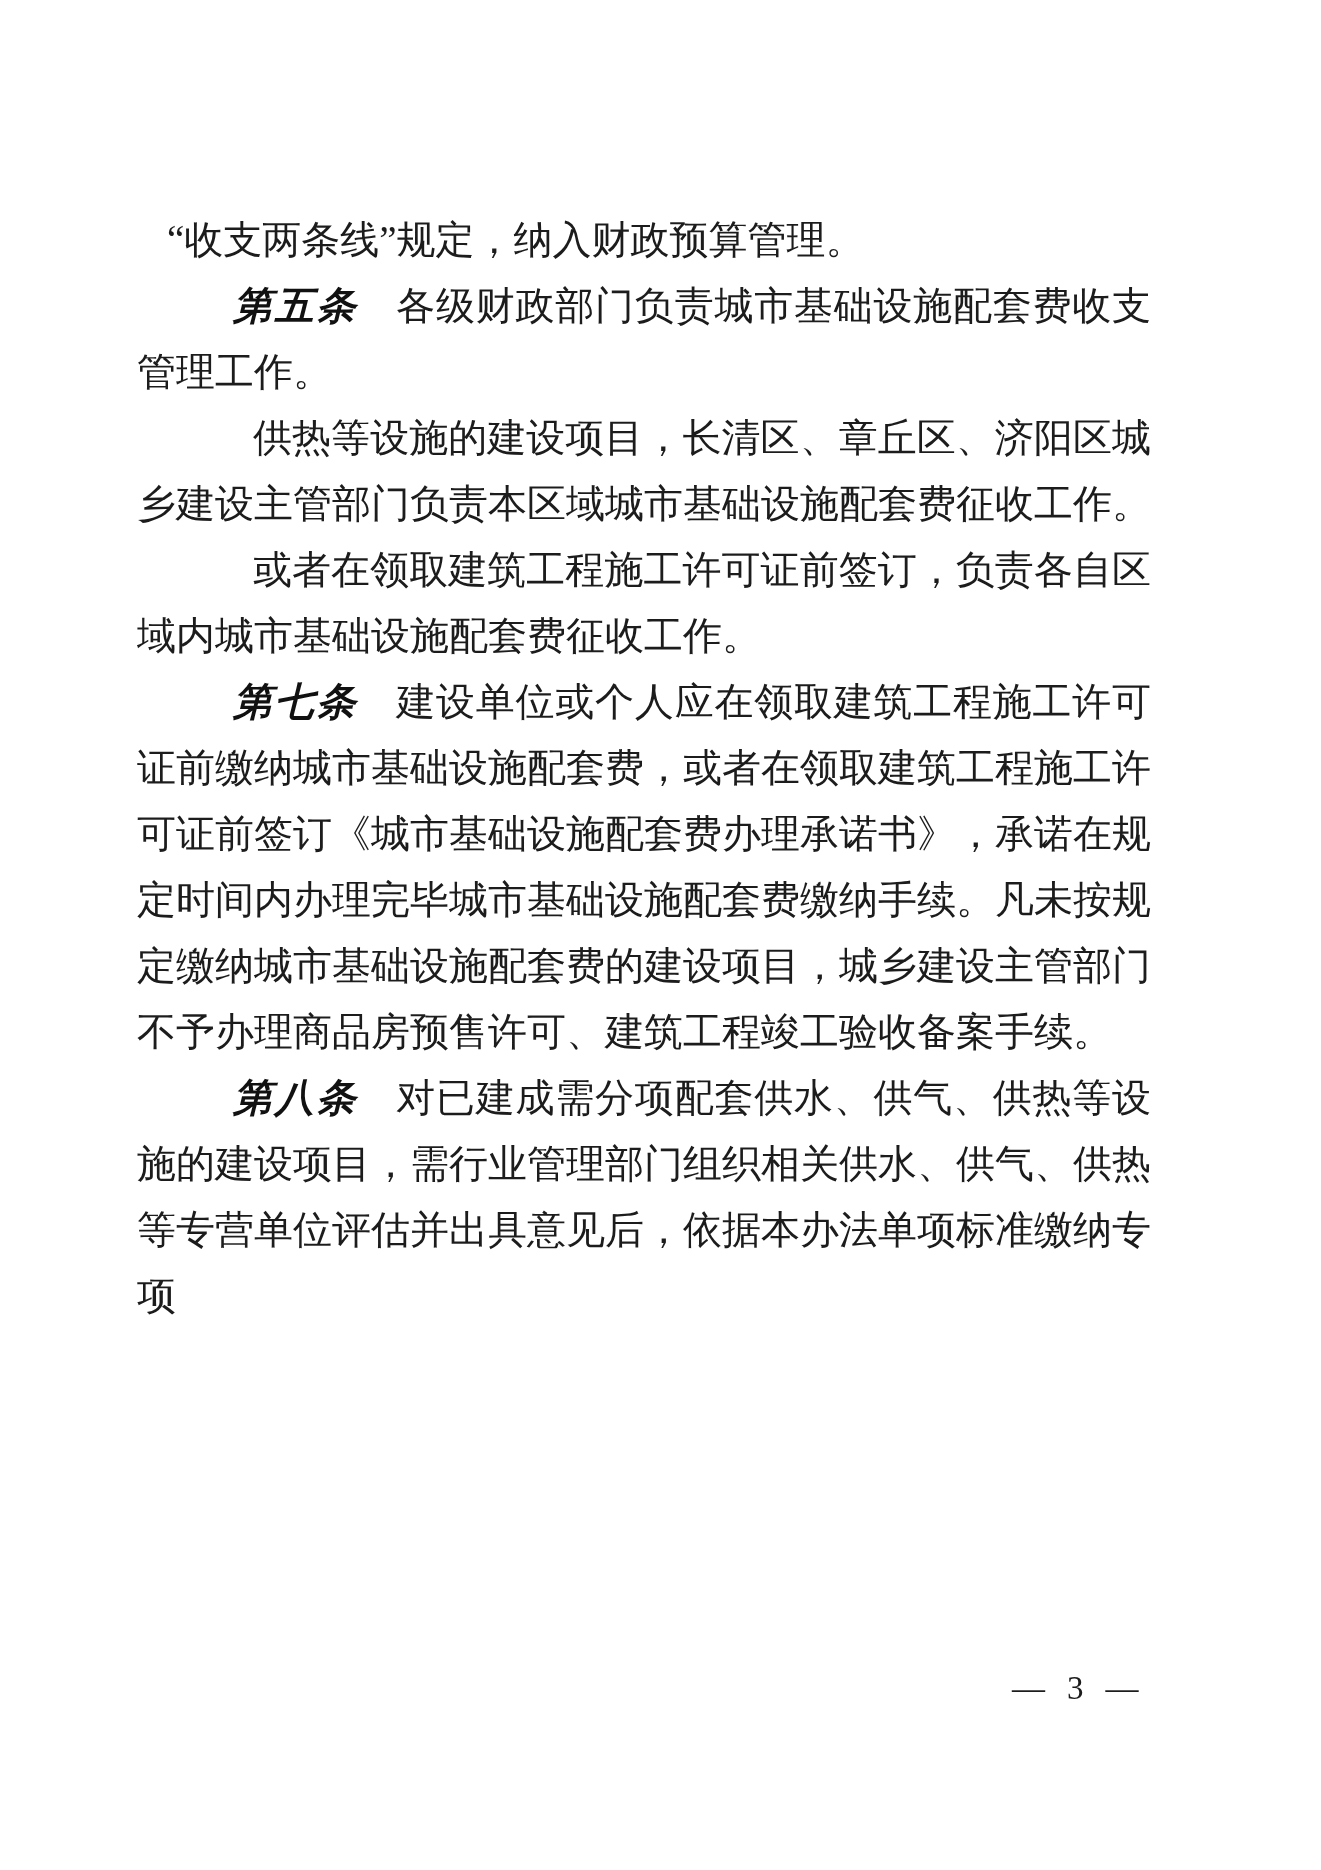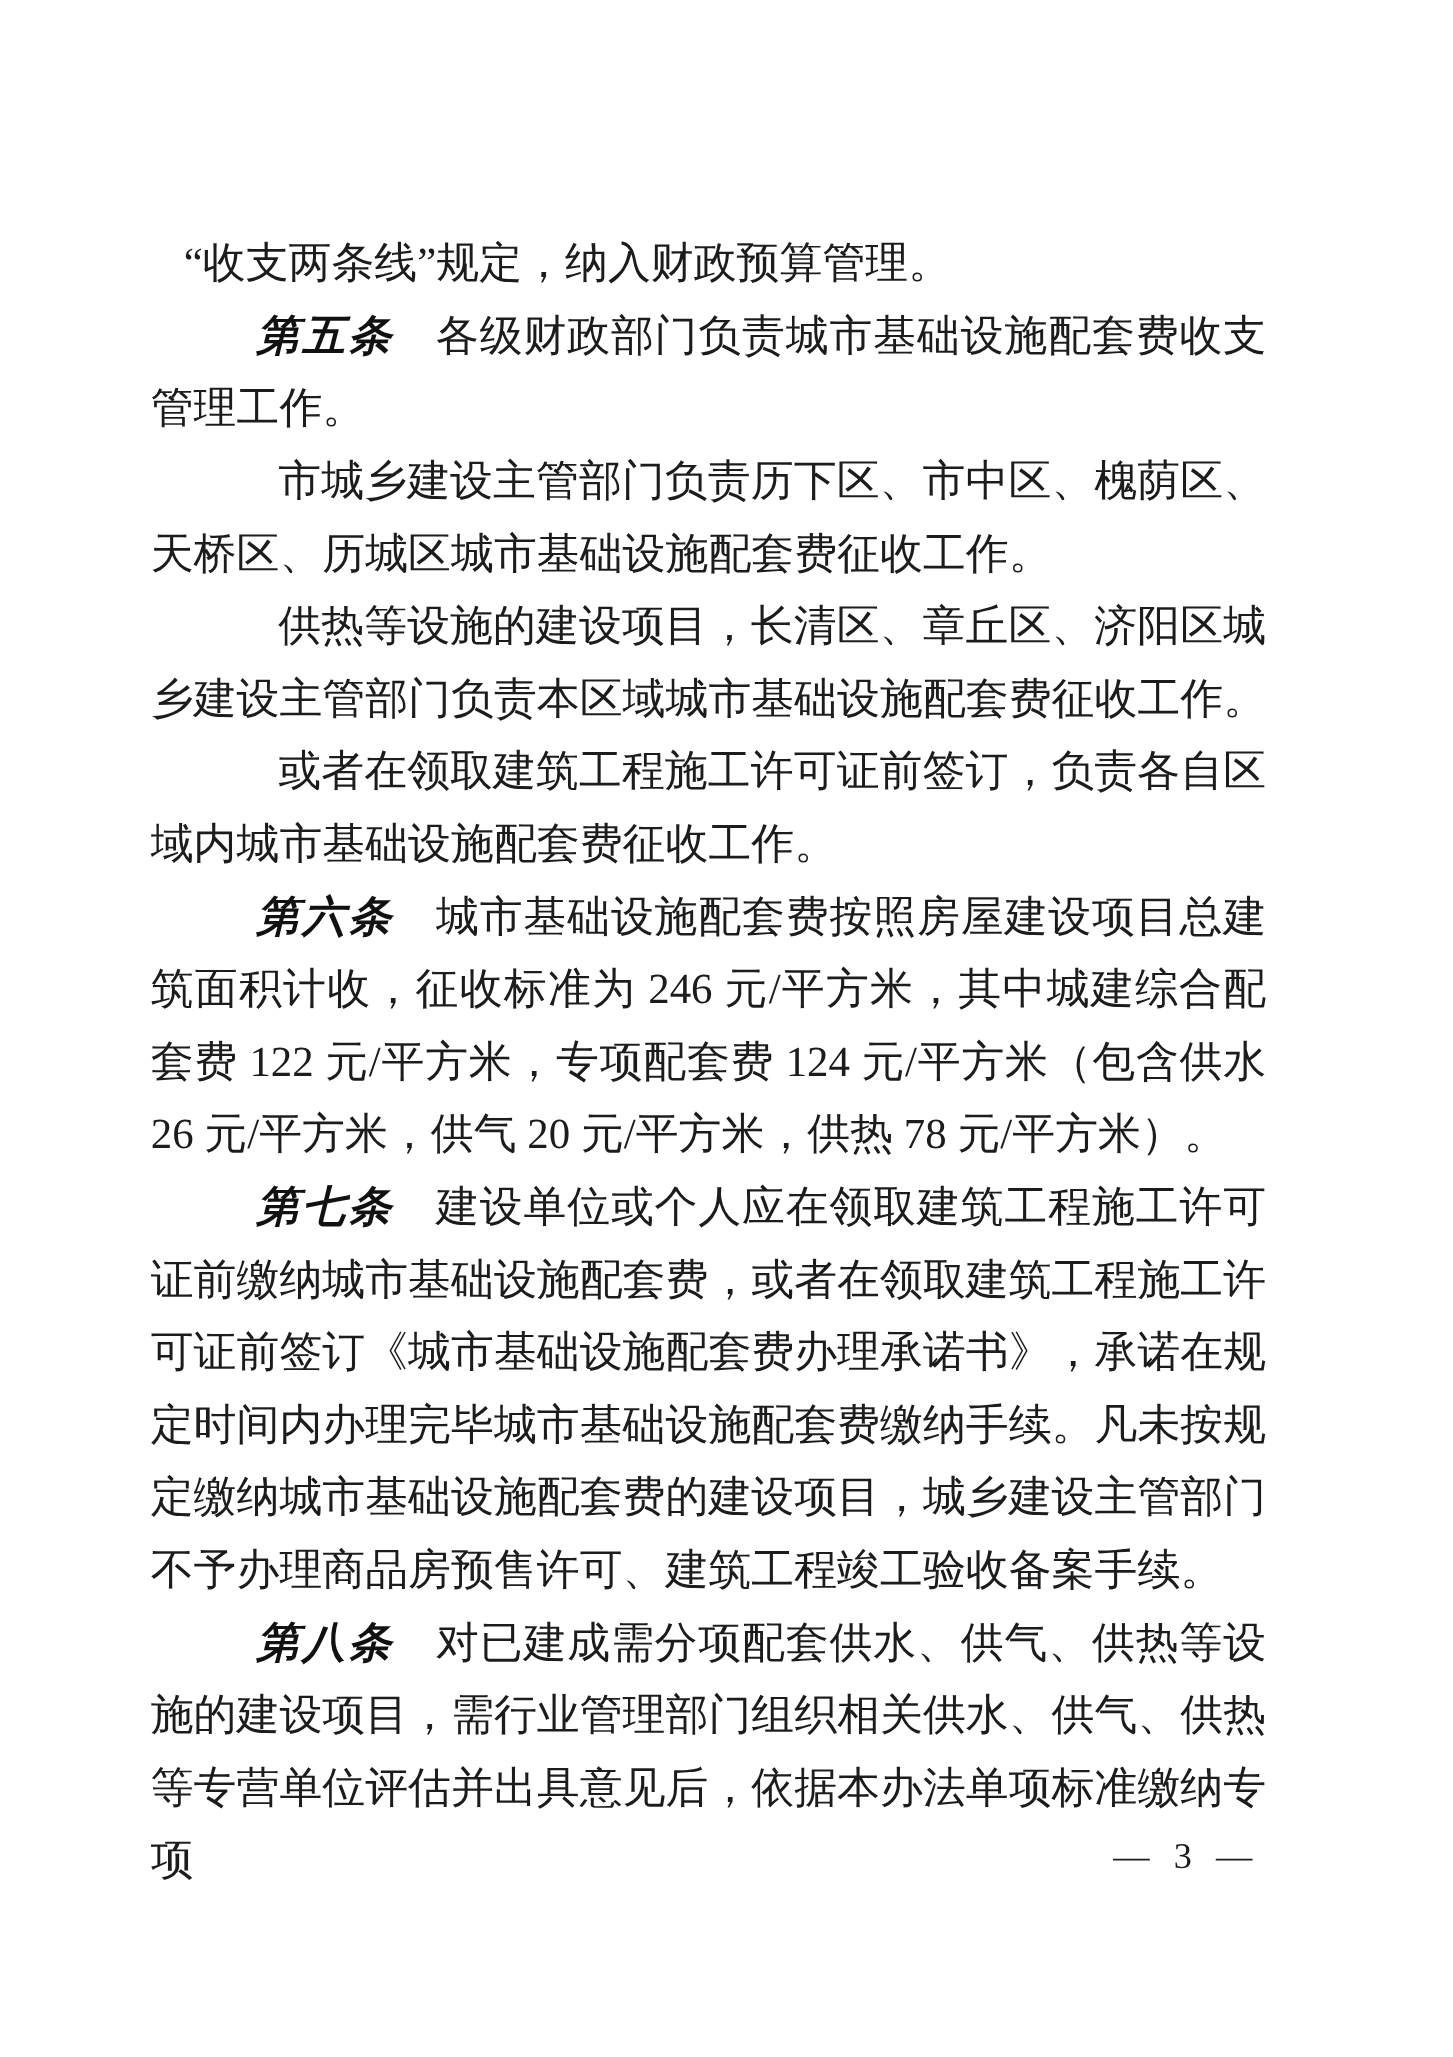--- a/index.html
+++ b/index.html
@@ -67,27 +67,25 @@
 <body>
 
 <div class="page">
 
   <div class="content">
 
     <p class="continuation"><span>“收支两条线”规定，纳入财政预算管理。</span></p>
 
     <p class="article"><b class="art-num">第五条</b><span>各级财政部门负责城市基础设施配套费收支管理工作。</span></p>
 
-    <p class="para"><span>市城乡建设主管部门负责历下区、市中区、槐荫区、天桥区、历城区城市基础设施配套费征收工作。</span></p>
 
     <p class="para"><span>供热等设施的建设项目，长清区、章丘区、济阳区城乡建设主管部门负责本区域城市基础设施配套费征收工作。</span></p>
 
     <p class="para"><span>或者在领取建筑工程施工许可证前签订，负责各自区域内城市基础设施配套费征收工作。</span></p>
 
-    <p class="article"><b class="art-num">第六条</b><span>城市基础设施配套费按照房屋建设项目总建筑面积计收，征收标准为 246 元/平方米，其中城建综合配套费 122 元/平方米，专项配套费 124 元/平方米（包含供水 26 元/平方米，供气 20 元/平方米，供热 78 元/平方米）。</span></p>
 
     <p class="article"><b class="art-num">第七条</b><span>建设单位或个人应在领取建筑工程施工许可证前缴纳城市基础设施配套费，或者在领取建筑工程施工许可证前签订《城市基础设施配套费办理承诺书》，承诺在规定时间内办理完毕城市基础设施配套费缴纳手续。凡未按规定缴纳城市基础设施配套费的建设项目，城乡建设主管部门不予办理商品房预售许可、建筑工程竣工验收备案手续。</span></p>
 
     <p class="article"><b class="art-num">第八条</b><span>对已建成需分项配套供水、供气、供热等设施的建设项目，需行业管理部门组织相关供水、供气、供热等专营单位评估并出具意见后，依据本办法单项标准缴纳专项</span></p>
 
   </div>
 
   <div class="footer"><span class="dash">—</span><span class="num">3</span><span class="dash">—</span></div>
 
 </div>

